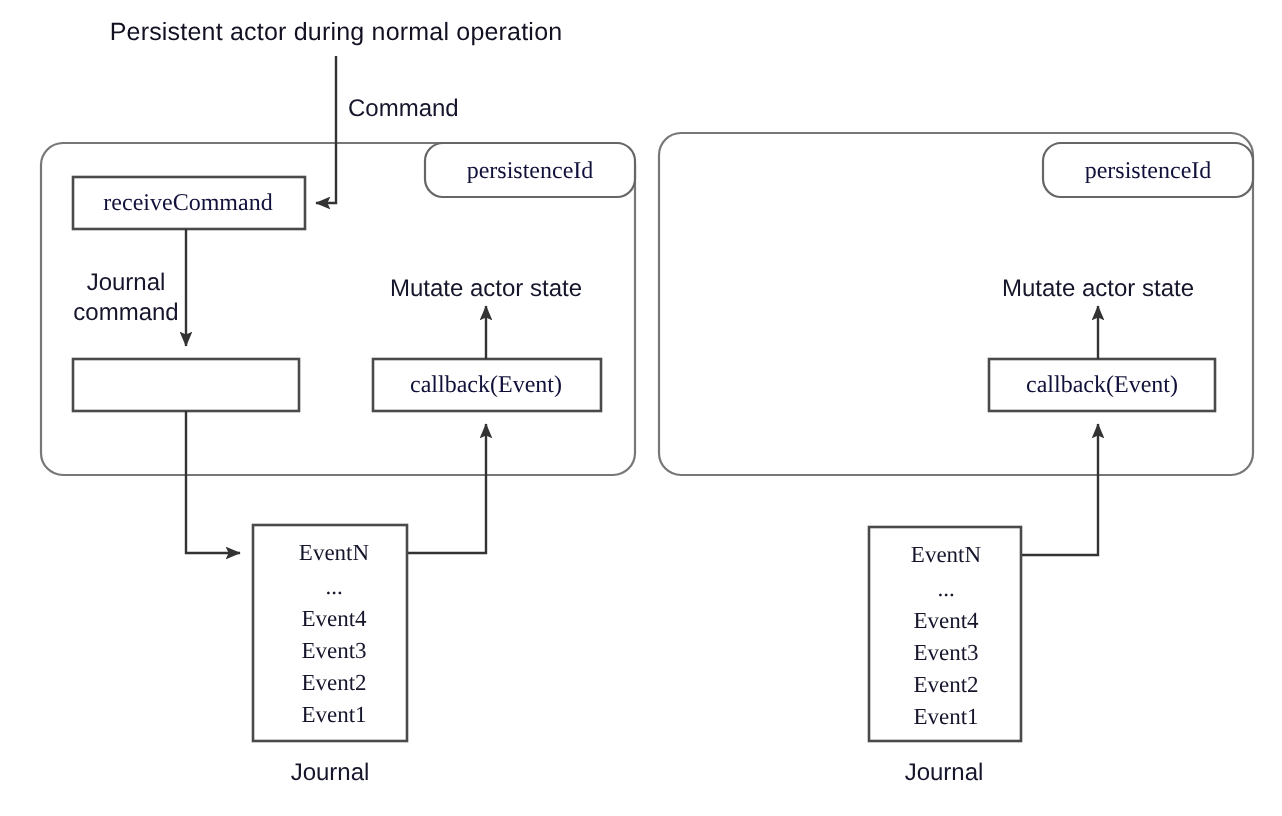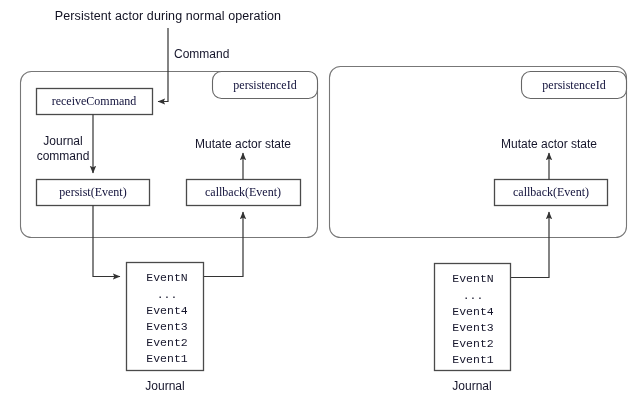--- a/index.html
+++ b/index.html
@@ -46,21 +46,21 @@
   }
   .plain-label {
     position: absolute;
     font-family: "Liberation Sans", sans-serif;
     font-size: 12px;
     color: #15152b;
     white-space: nowrap;
   }
   .journal-entry {
     position: absolute;
-    font-family: Liberation Mono, monospace;
+    font-family: Liberation Serif, serif;
     font-size: 11.5px;
     color: #15152b;
     white-space: nowrap;
     text-align: center;
   }
   .center-x {
     transform: translateX(-50%);
   }
 </style>
 </head>
@@ -109,21 +109,20 @@
 
     <rect x="434.5" y="263.5" width="76" height="107" fill="#ffffff" stroke="#4a4a4a" stroke-width="1.3"></rect>
   </svg>
 
   <div class="panel-title center-x" style="left:168px; top:9px;">Persistent actor during normal operation</div>
 
   <div class="box-label center-x" style="left:265px; top:78px;">persistenceId</div>
 
   <div class="box-label center-x" style="left:94px; top:94px;">receiveCommand</div>
 
-  <div class="box-label center-x" style="left:93px; top:185px;">persist(Event)</div>
 
   <div class="box-label center-x" style="left:243px; top:185px;">callback(Event)</div>
 
   <div class="plain-label" style="left:174px; top:47px;">Command</div>
 
   <div class="plain-label center-x" style="left:63px; top:134px;">Journal</div>
   <div class="plain-label center-x" style="left:63px; top:149px;">command</div>
 
   <div class="plain-label center-x" style="left:243px; top:137px;">Mutate actor state</div>
 

